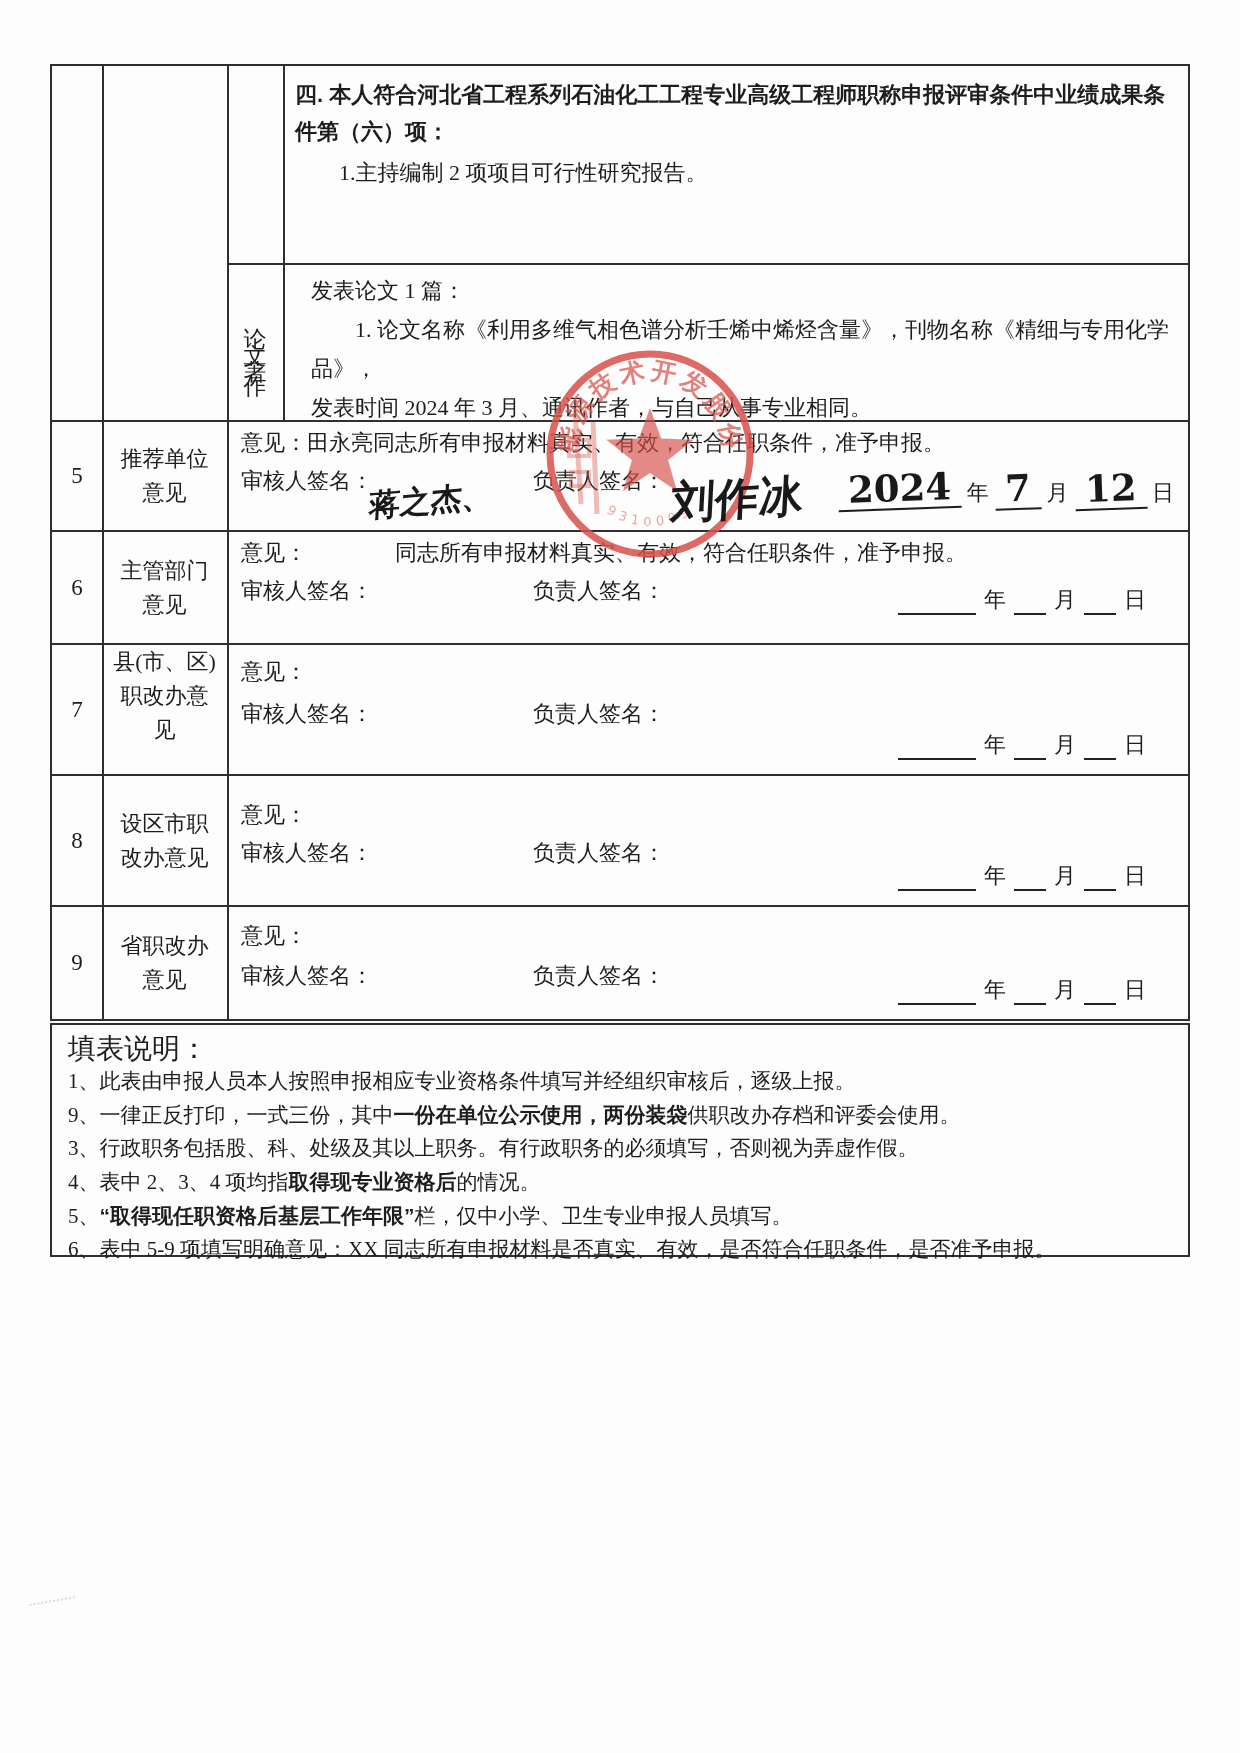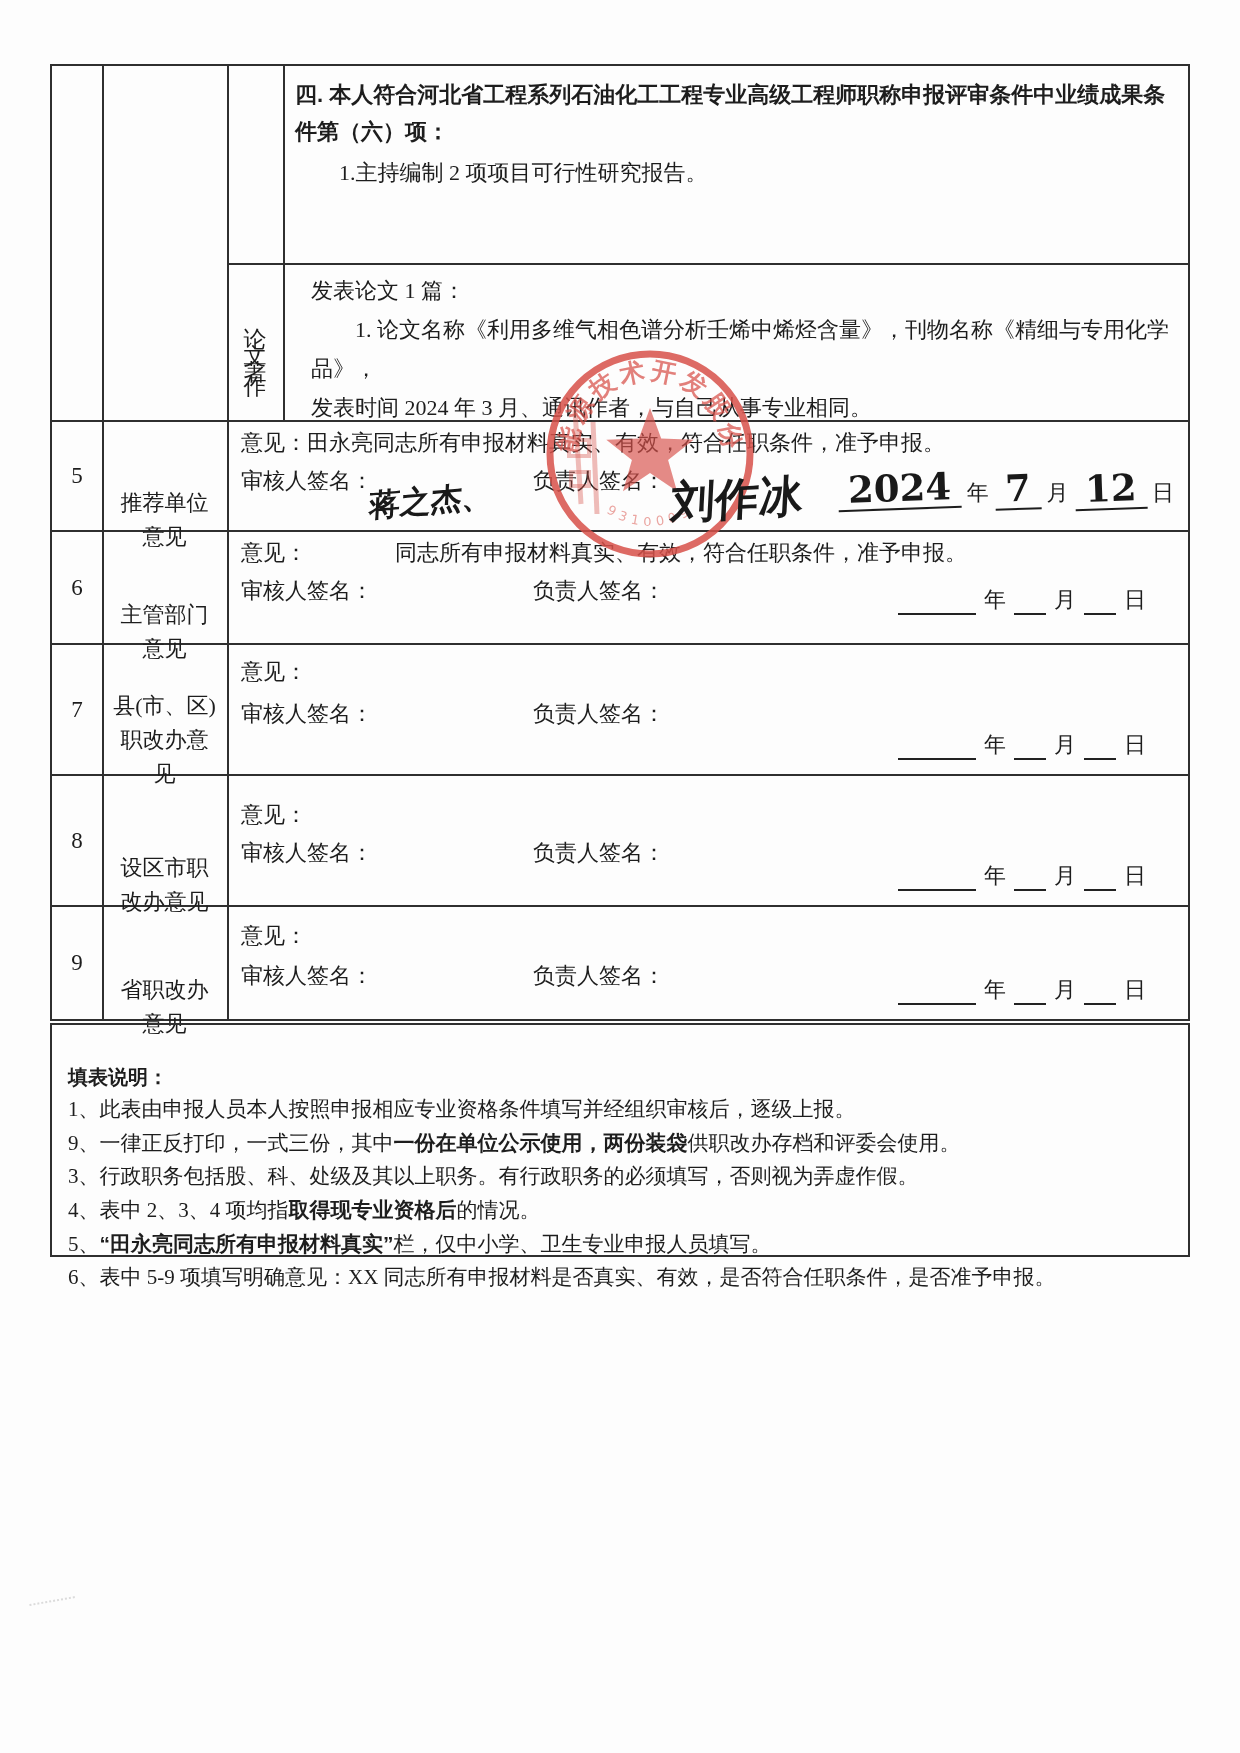--- a/index.html
+++ b/index.html
@@ -11,21 +11,21 @@
   .frame{position:absolute;border:2px solid #2f2f2f;box-sizing:border-box;background:transparent;}
   .vl,.hl{position:absolute;background:#2f2f2f;}
   .vl{width:2px;}
   .hl{height:2px;}
   
   .txt{font-size:22px;line-height:37px;}
   .bold-head{font-weight:700;font-family:"Liberation Sans","DejaVu Sans",sans-serif;}
   .indent{text-indent:2em;}
   .cell-num{position:absolute;display:flex;align-items:center;justify-content:center;font-size:23px;}
   .cell-label{position:absolute;display:flex;align-items:center;justify-content:center;
-    text-align:center;font-size:22px;line-height:34px;white-space:pre-line;margin-top:44px;}
+    text-align:center;font-size:22px;line-height:34px;white-space:pre-line;}
   .rc{position:absolute;}
   .op{position:absolute;left:12px;font-size:22px;white-space:pre-wrap;}
   .signline{position:absolute;left:12px;right:8px;font-size:22px;}
   .head-label{position:absolute;left:292px;top:0;}
   .rev-label{position:absolute;left:0;top:0;}
   .v-label{writing-mode:vertical-rl;text-orientation:upright;letter-spacing:16px;font-size:23px;}
   
   .hand{font-family:"DejaVu Serif",serif;font-weight:700;color:#191919;}
   .sig-rev{position:absolute;left:128px;top:14px;font-size:31px;transform:rotate(-5deg) skewX(-8deg);z-index:7;}
   .sig-head{position:absolute;left:430px;top:4px;font-size:44px;transform:rotate(-3deg) skewX(-6deg);z-index:7;}
@@ -33,21 +33,21 @@
   .hand-num{font-size:37px;font-weight:700;transform:rotate(-2deg);border-bottom:2px solid #1d1d1d;
     padding:0 10px 0 10px;line-height:40px;}
   .date-unit{font-size:22px;line-height:34px;}
   
   .dateline-blank{position:absolute;right:42px;bottom:14px;display:flex;align-items:flex-end;gap:8px;font-size:22px;}
   .u-long{display:inline-block;width:78px;border-bottom:2px solid #222;height:24px;}
   .u-mid{display:inline-block;width:32px;border-bottom:2px solid #222;height:24px;}
   
   .instr{position:absolute;left:50px;top:1023px;width:1140px;height:234px;border:2px solid #2f2f2f;
     box-sizing:border-box;padding:8px 16px 0 16px;}
-  .instr-title{font-weight:700;font-family:"Liberation Sans","DejaVu Sans",sans-serif;font-size:20px;line-height:32px;margin-top:28px;}
+  .instr-title{font-weight:400;font-family:"Liberation Sans","DejaVu Sans",sans-serif;font-size:28px;line-height:32px;}
   .instr-item{font-size:21px;line-height:33px;}
   .bseg{font-weight:700;font-family:"Liberation Sans","DejaVu Sans",sans-serif;}
   
   .stamp{position:absolute;left:541px;top:344px;width:218px;height:218px;z-index:5;pointer-events:none;}
   .smudge{position:absolute;left:30px;top:1600px;width:46px;height:10px;border-top:2px dotted #d3d3d3;
     transform:rotate(-10deg);opacity:.8;}
 </style>
 </head>
 <body>
 
@@ -202,19 +202,19 @@
       </g>
     </g>
   </svg>
 
   <div class="instr">
     <div class="instr-title">填表说明：</div>
     <div class="instr-item">1、此表由申报人员本人按照申报相应专业资格条件填写并经组织审核后，逐级上报。</div>
     <div class="instr-item"><span>9、一律正反打印，一式三份，其中</span><span class="bseg">一份在单位公示使用，两份装袋</span><span>供职改办存档和评委会使用。</span></div>
     <div class="instr-item">3、行政职务包括股、科、处级及其以上职务。有行政职务的必须填写，否则视为弄虚作假。</div>
     <div class="instr-item"><span>4、表中 2、3、4 项均指</span><span class="bseg">取得现专业资格后</span><span>的情况。</span></div>
-    <div class="instr-item"><span>5、</span><span class="bseg">“田永亮同志所有申报材料真实”</span><span>栏，仅中小学、卫生专业申报人员填写。</span></div>
+    <div class="instr-item"><span>5、</span><span class="bseg">“取得现任职资格后基层工作年限”</span><span>栏，仅中小学、卫生专业申报人员填写。</span></div>
     <div class="instr-item">6、表中 5-9 项填写明确意见：XX 同志所有申报材料是否真实、有效，是否符合任职条件，是否准予申报。</div>
   </div>
 
   <div class="smudge"></div>
 
 </div>
 
 </body></html>

